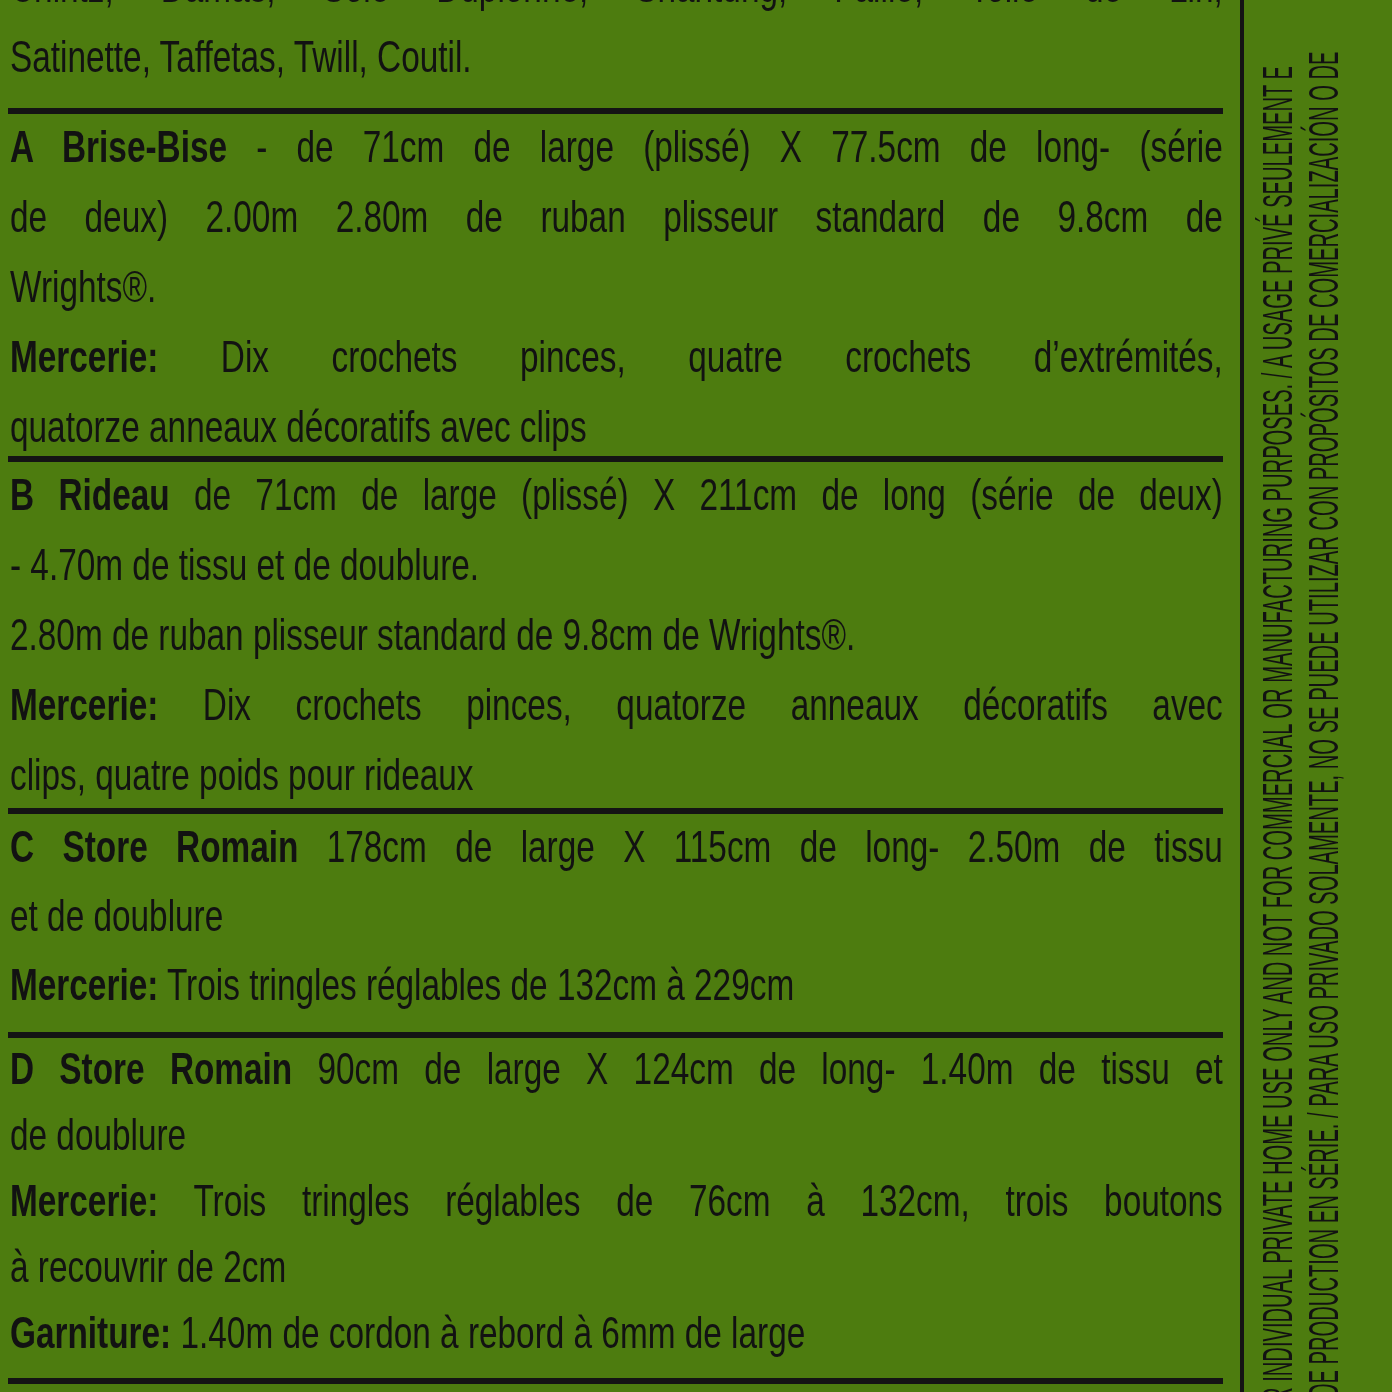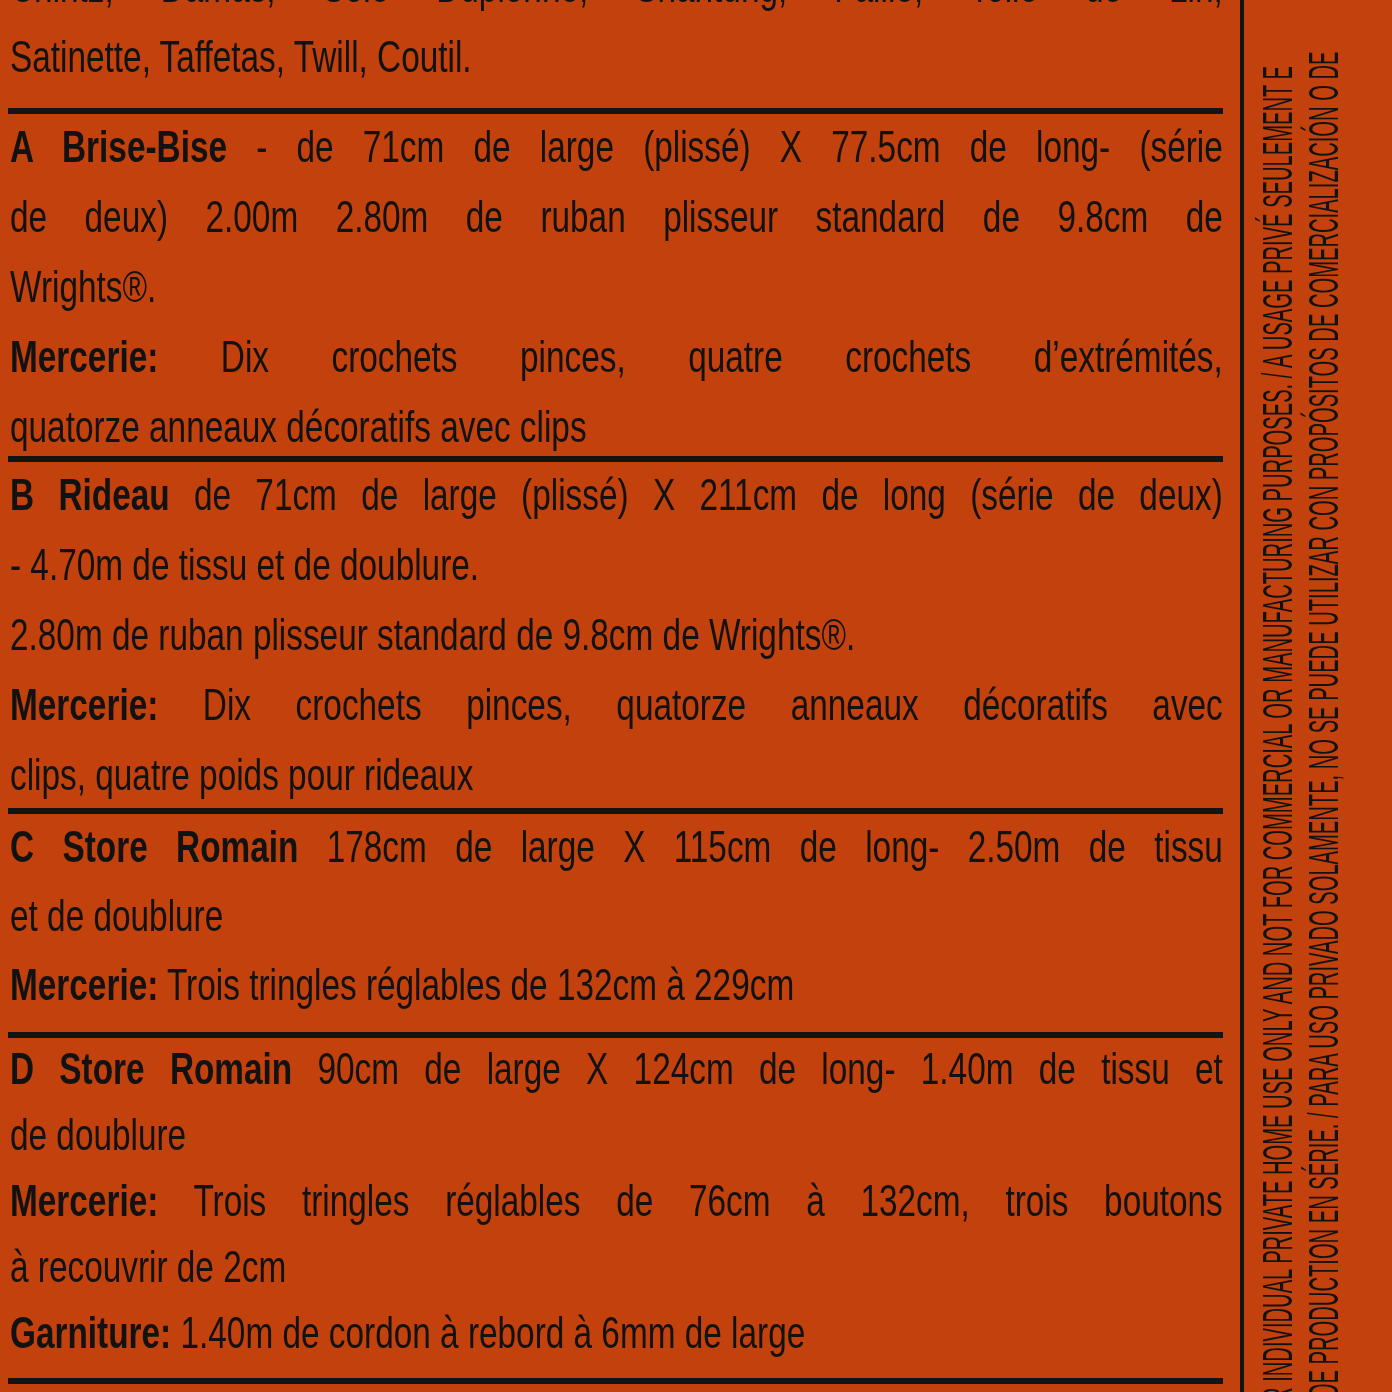--- a/index.html
+++ b/index.html
@@ -1,18 +1,18 @@
 <!DOCTYPE html>
 <html><head>
 <meta charset="utf-8">
 <style>
   html,body{margin:0;padding:0;background:#fff;}
   .page{
     position:relative;width:1392px;height:1392px;overflow:hidden;
-    background:#c2410c;color:#121212;
+    background:#4d7c0f;color:#121212;
     font-family:"Liberation Sans",sans-serif;
   }
   .sec{
     position:absolute;left:10px;width:1600px;
     transform:scaleX(0.758);transform-origin:0 0;
   }
   .line{font-size:44px;line-height:70px;height:70px;letter-spacing:0;}
   .lh69 .line{line-height:69px;height:69px;}
   .lh66 .line{line-height:66px;height:66px;}
   .j{text-align:justify;text-align-last:justify;}

